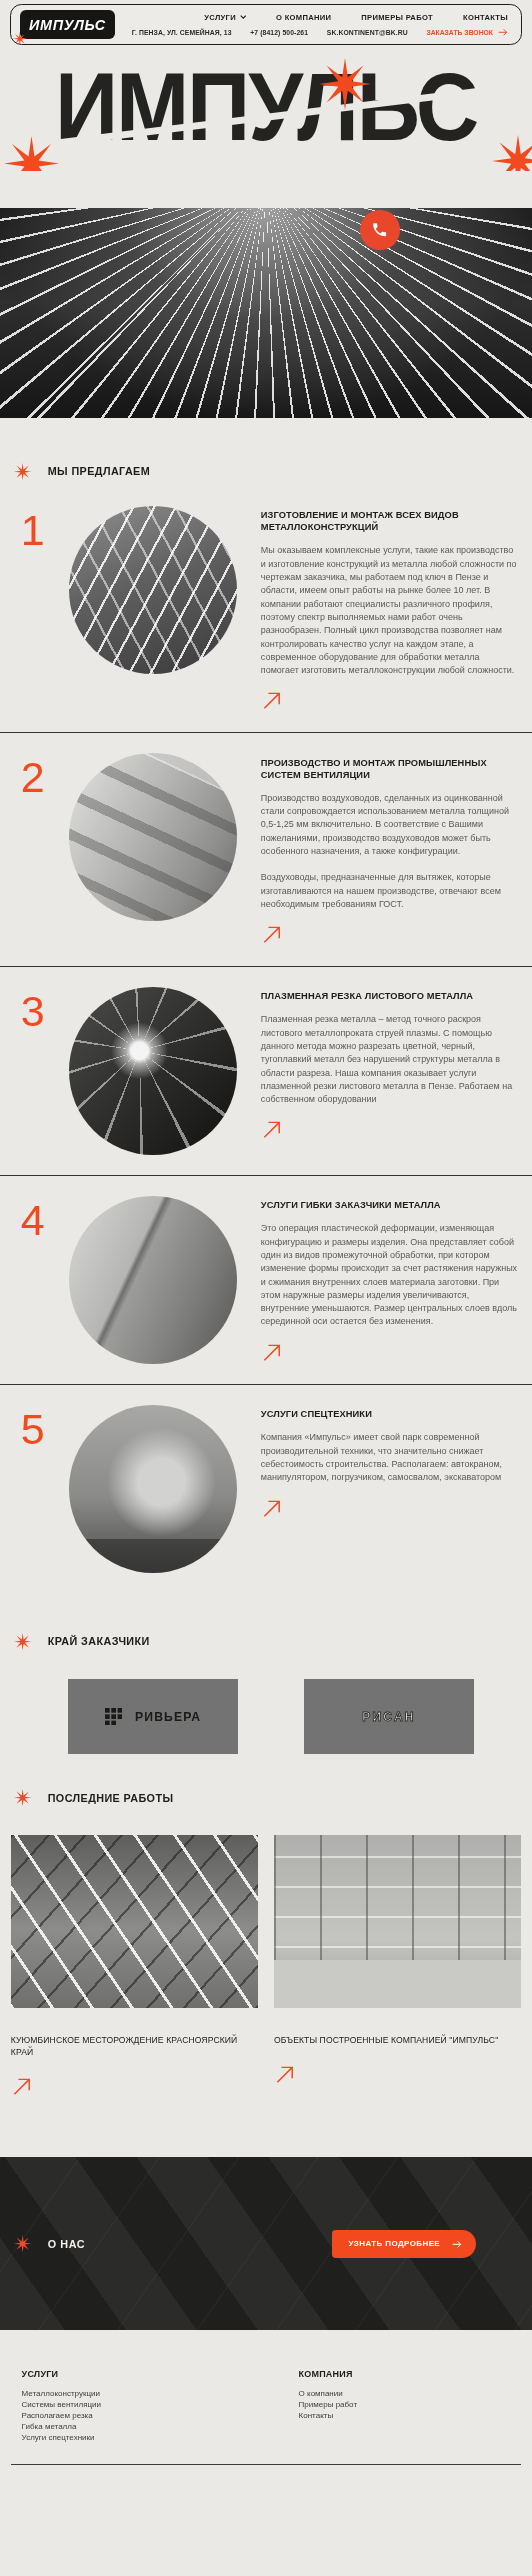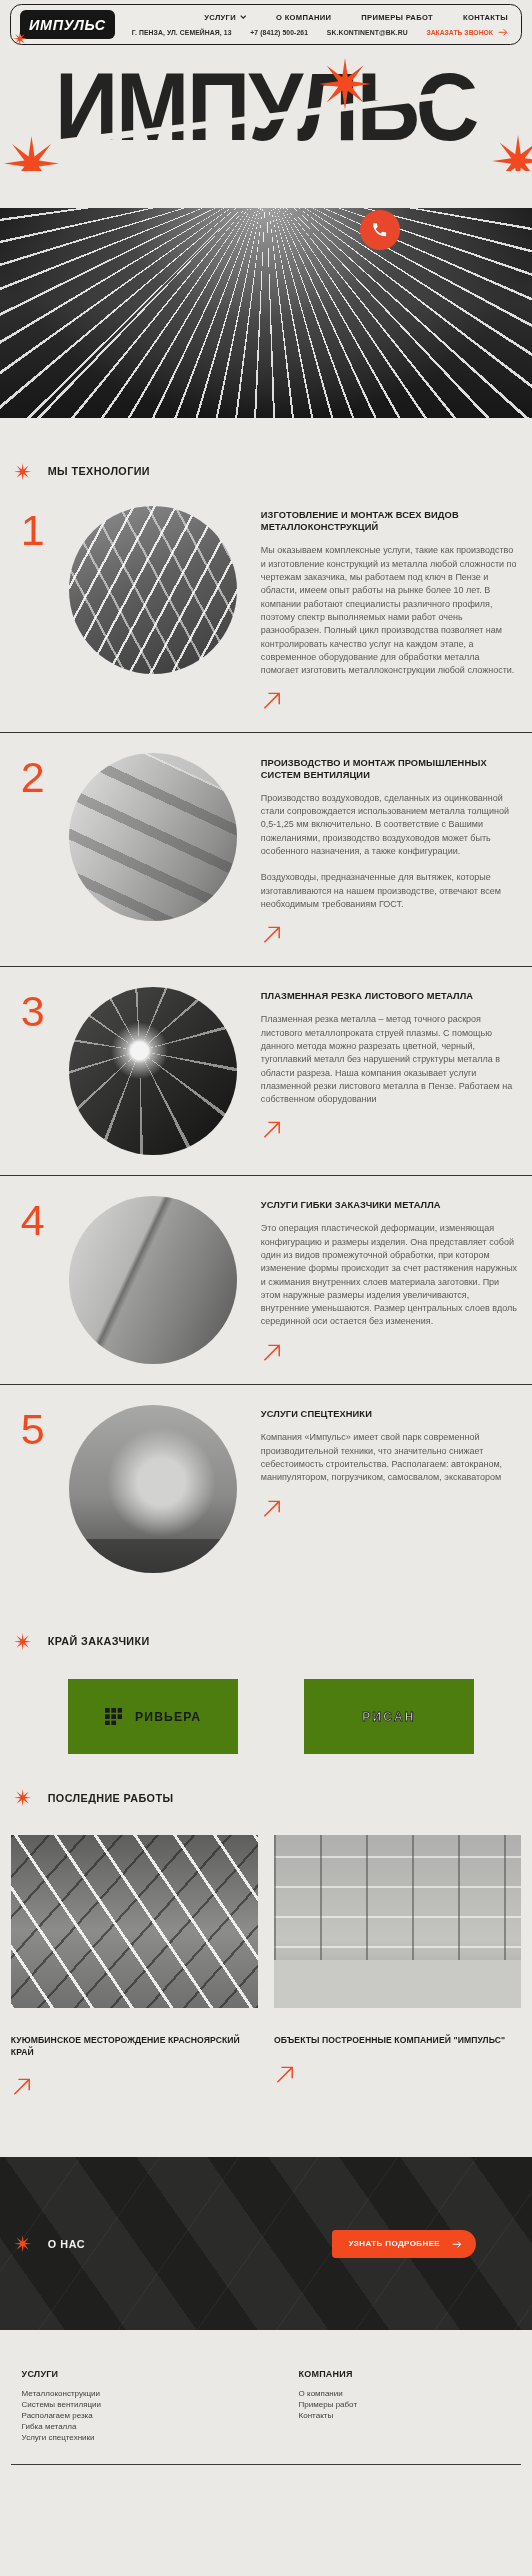--- a/index.html
+++ b/index.html
@@ -68,39 +68,39 @@
   .svc-img-4{background:
     linear-gradient(115deg,#D8D8D6 0%,#B5B5B3 38%,#6E6E6C 40%,#9C9C9A 43%,#7D7D7B 70%,#545452 100%);}
   .svc-img-5{background:
     linear-gradient(0deg, rgba(35,35,35,.55) 0 20%, transparent 20%),
     radial-gradient(circle at 55% 46%, #D2D2D0 0 18%, transparent 42%),
     linear-gradient(180deg,#A8A8A6 0%,#8A8A88 55%,#4D4D4B 100%);}
 
   
   .clients{margin-top:40px;}
   .clients-row{display:flex;gap:66px;padding-left:68px;margin-top:29px;}
-  .client-card{width:170px;height:75px;background:#4d7c0f;display:flex;align-items:center;justify-content:center;gap:13px;}
+  .client-card{width:170px;height:75px;background:#737373;display:flex;align-items:center;justify-content:center;gap:13px;}
   .riviera-text{font-size:12.2px;font-weight:900;letter-spacing:1.1px;color:#1A1A18;}
   .riviera-grid{width:17.3px;height:17.3px;}
   .risan-text{font-size:12px;font-weight:900;letter-spacing:2.2px;color:#F3F3F1;-webkit-text-stroke:0.9px #2A2A28;}
 
   
   .works{margin-top:35px;}
   .works-grid{display:grid;grid-template-columns:1fr 1fr;gap:16px;padding:0 10.8px;margin-top:29px;}
   .work-img{height:173px;cursor:pointer;}
   .work-img-1{background:
     repeating-linear-gradient(56deg, rgba(250,250,250,.9) 0 2.9px, transparent 2.9px 33px),
     repeating-linear-gradient(-48deg, rgba(30,30,30,.55) 0 2.2px, transparent 2.2px 27px),
     linear-gradient(180deg,#5E5E5C 0%,#8C8C8A 55%,#6F6F6D 100%);}
   .work-img-2{background:
     linear-gradient(0deg, #C9C9C5 0 28%, transparent 28%),
     repeating-linear-gradient(90deg, rgba(70,70,70,.5) 0 2.2px, transparent 2.2px 46px),
     repeating-linear-gradient(0deg, rgba(255,255,255,.55) 0 2.2px, transparent 2.2px 30px),
     linear-gradient(180deg,#AFAFAD 0%,#C4C4C0 60%,#9D9D9B 100%);}
-  .work-cap{font-size:8.6px;font-weight:bold;letter-spacing:0.1px;margin-top:27px;line-height:11.5px;}
+  .work-cap{font-size:8.6px;font-weight:normal;letter-spacing:0.1px;margin-top:27px;line-height:11.5px;}
   .work-arrow{margin-top:17.3px;}
 
   
   .about{margin-top:60px;height:173px;display:flex;align-items:center;padding-left:14.4px;box-sizing:border-box;background:
     repeating-linear-gradient(125deg, rgba(255,255,255,.03) 0 1.4px, transparent 1.4px 65px),
     repeating-linear-gradient(235deg, rgba(0,0,0,.28) 0 50px, transparent 50px 108px),
     #2B2B29;}
   .about .star{width:17.3px;height:17.3px;fill:#F2491F;flex:none;}
   .about-label{margin-left:16px;font-size:10.8px;font-weight:bold;letter-spacing:0.6px;color:#F2F1EE;}
   .about-btn{margin-left:auto;margin-right:56px;display:flex;align-items:center;gap:11.5px;background:#F2491F;color:#FFF;font-weight:bold;font-size:8px;letter-spacing:0.4px;padding:9.3px 14.4px 9.3px 16px;border-radius:4.3px 16px 16px 4.3px;border:none;cursor:pointer;font-family:inherit;}
@@ -183,21 +183,21 @@
         </svg>
     </div>
   </div>
 </section>
 
 <section class="services">
   <div class="sec-head">
     <svg class="star" viewBox="0 0 24 24" width="17.3" height="17.3">
         <use href="#sym-star"></use>
       </svg>
-    <span class="label">МЫ ТЕХНОЛОГИИ</span>
+    <span class="label">МЫ ПРЕДЛАГАЕМ</span>
   </div>
 
   <div class="svc-list">
 
     <div class="svc">
       <div class="svc-num">1</div>
       <div class="svc-circle svc-img-1"></div>
       <div class="svc-body">
         <div class="svc-title">ИЗГОТОВЛЕНИЕ И МОНТАЖ ВСЕХ ВИДОВ МЕТАЛЛОКОНСТРУКЦИЙ</div>
         <p>Мы оказываем комплексные услуги, такие как производство и изготовление конструкций из металла любой сложности по чертежам заказчика, мы работаем под ключ в Пензе и области, имеем опыт работы на рынке более 10 лет. В компании работают специалисты различного профиля, поэтому спектр выполняемых нами работ очень разнообразен. Полный цикл производства позволяет нам контролировать качество услуг на каждом этапе, а современное оборудование для обработки металла помогает изготовить металлоконструкции любой сложности.</p>

